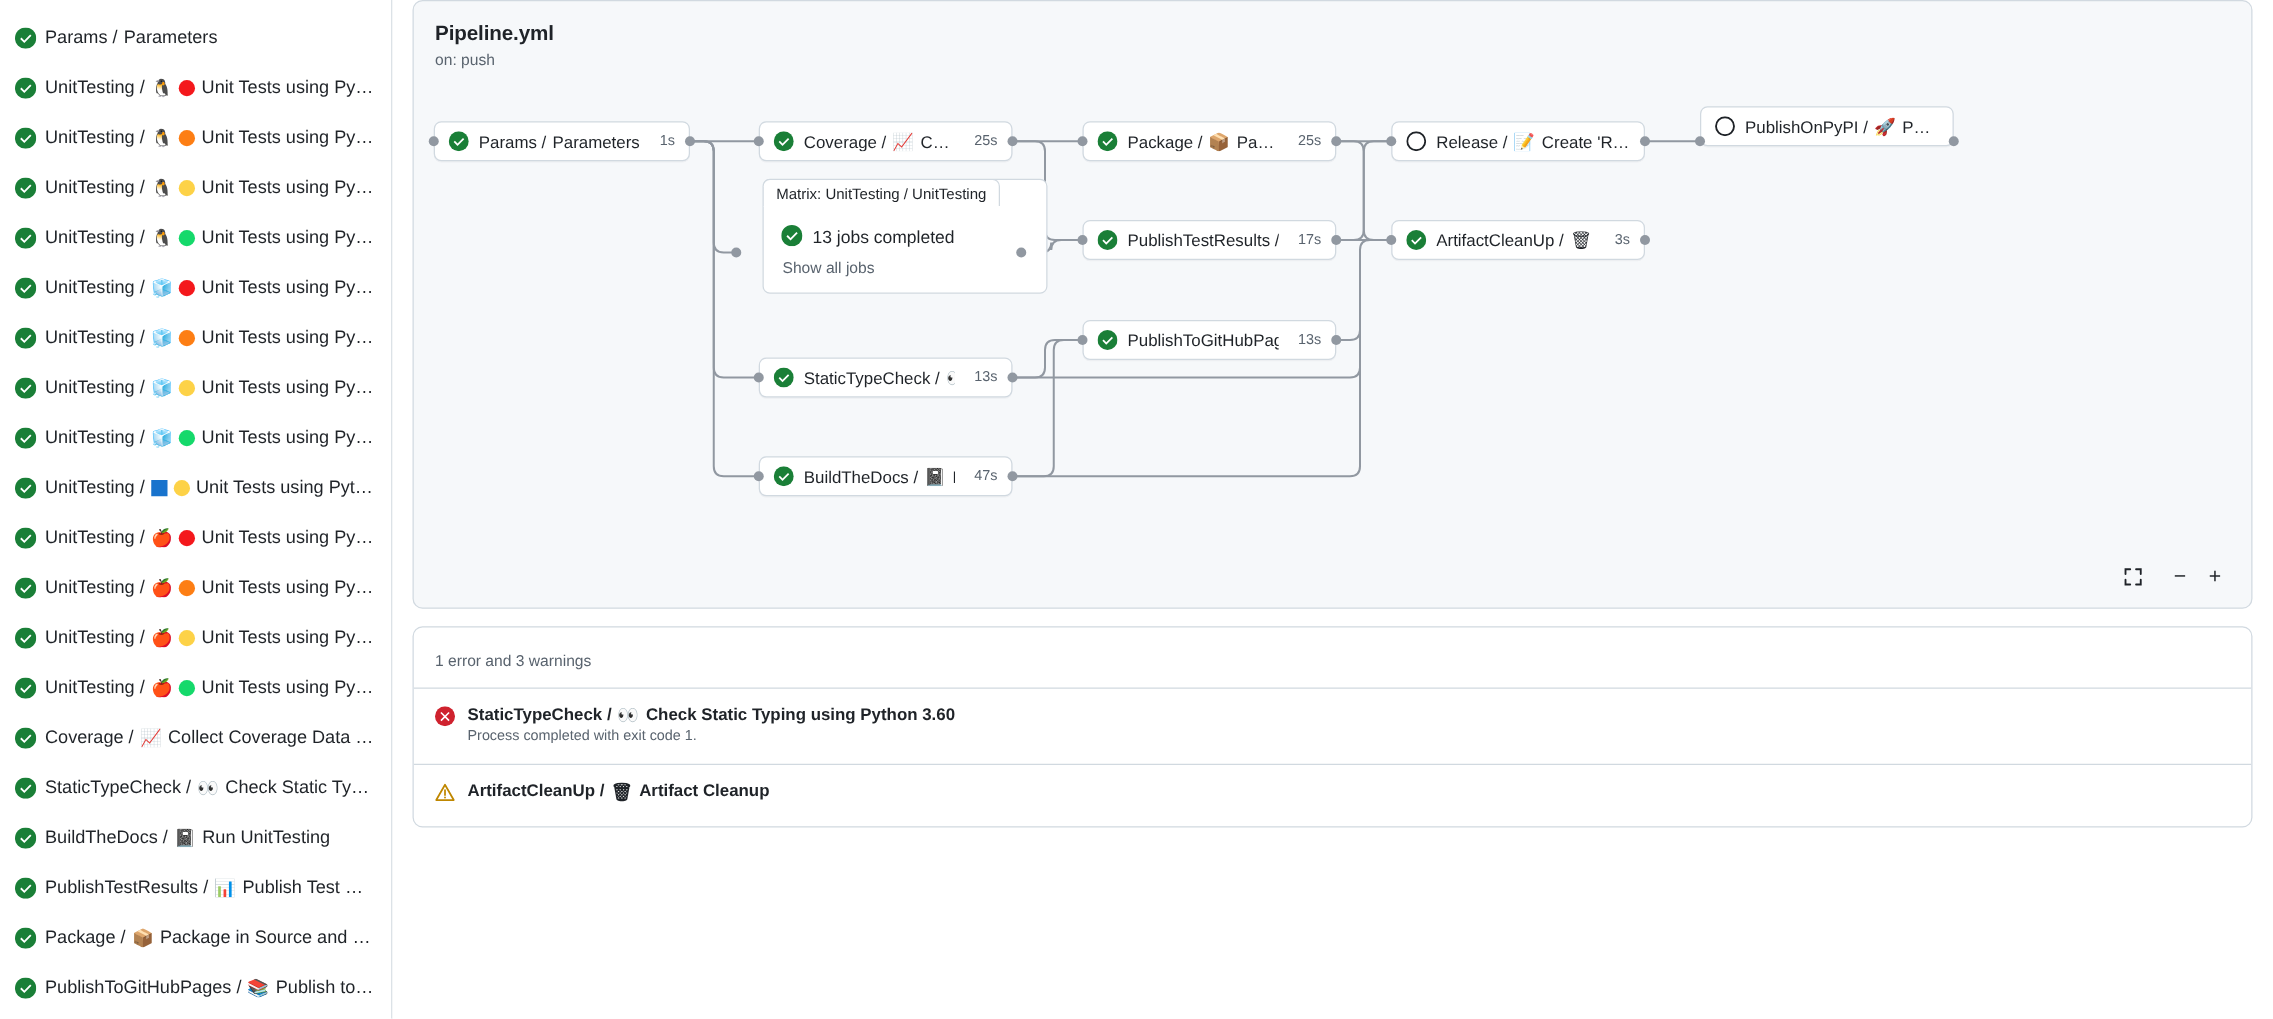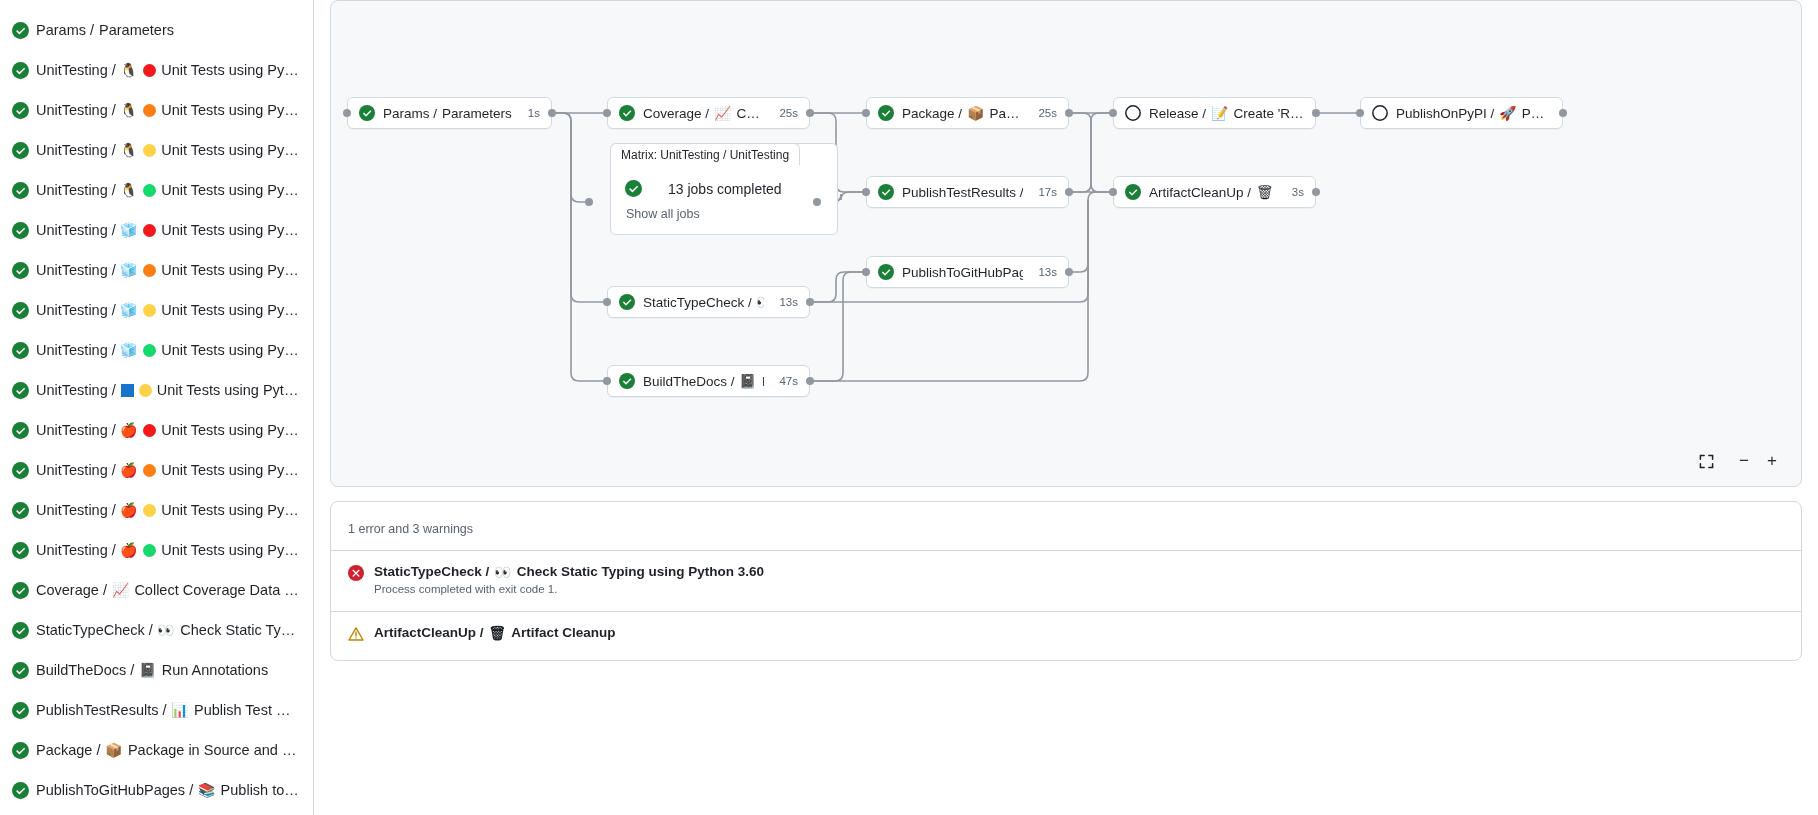--- a/index.html
+++ b/index.html
@@ -120,21 +120,21 @@
     padding: 0 10px;
     display: flex; align-items: center;
     font-size: 12px;
     color: #1f2328;
     background: #ffffff;
     border: 1px solid #d1d9e0;
     border-bottom: none;
     border-radius: 6px 6px 0 0;
   }
   .matrix-body { position: absolute; left: 0; top: 21px; right: 0; bottom: 0; padding: 15px 14px 0 14px; }
-  .matrix-jobs { display: flex; align-items: center; gap: 26px; font-size: 14px; color: #1f2328; }
+  .matrix-jobs { display: flex; align-items: center; gap: 8px; font-size: 14px; color: #1f2328; }
   .matrix-show {
     margin-top: 10px; margin-left: 1px;
     font-size: 12.5px; color: #59636e; cursor: pointer;
   }
 
   
   .zoom-controls {
     position: absolute; right: 16px; bottom: 12px;
     display: flex; align-items: center; gap: 12px;
   }
@@ -403,21 +403,21 @@
       <div class="job-item">
         <span class="st">
           <svg width="17" height="17" viewBox="0 0 16 16">
             <circle cx="8" cy="8" r="8" fill="#1a7f37"></circle>
             <path d="M11.4 5.3 7 9.7 4.9 7.6l-1 1L7 11.7l5.4-5.4z" fill="#fff"></path>
           </svg>
         </span>
         <span class="job-text">
           <span>BuildTheDocs / </span>
           <span class="emoji">📓</span>
-          <span class="nm">Run Annotations</span>
+          <span class="nm">Run UnitTesting</span>
         </span>
       </div>
       <div class="job-item">
         <span class="st">
           <svg width="17" height="17" viewBox="0 0 16 16">
             <circle cx="8" cy="8" r="8" fill="#1a7f37"></circle>
             <path d="M11.4 5.3 7 9.7 4.9 7.6l-1 1L7 11.7l5.4-5.4z" fill="#fff"></path>
           </svg>
         </span>
         <span class="job-text">
@@ -450,20 +450,24 @@
           <span>PublishToGitHubPages / </span>
           <span class="emoji">📚</span>
           <span class="nm">Publish to G...</span>
         </span>
       </div>
     </aside>
 
   <main class="main">
 
     <section class="graph-card">
+      <div class="graph-head">
+        <div class="graph-title">Pipeline.yml</div>
+        <div class="graph-sub">on: push</div>
+      </div>
 
       <div class="canvas" id="canvas">
         <svg class="edges" id="edges" width="1450" height="487">
             <path d="M221 112 H276" fill="none" stroke="#9198a1" stroke-width="1.6"></path>
             <path d="M221 112 H232 Q240 112 240 120 V193 Q240 201 248 201 H258" fill="none" stroke="#9198a1" stroke-width="1.6"></path>
             <path d="M221 112 H232 Q240 112 240 120 V293 Q240 301 248 301 H276" fill="none" stroke="#9198a1" stroke-width="1.6"></path>
             <path d="M221 112 H232 Q240 112 240 120 V372 Q240 380 248 380 H276" fill="none" stroke="#9198a1" stroke-width="1.6"></path>
             <path d="M479 112 H535" fill="none" stroke="#9198a1" stroke-width="1.6"></path>
             <path d="M479 112 H497 Q505 112 505 120 V183 Q505 191 513 191 H535" fill="none" stroke="#9198a1" stroke-width="1.6"></path>
             <path d="M486 201 H502 Q510 201 510 193 V199 Q510 191 518 191 H535" fill="none" stroke="#9198a1" stroke-width="1.6"></path>
@@ -550,21 +554,21 @@
                 </svg>
               </span>
               <span class="label">
                 <span>Release / </span>
                 <span class="emoji">📝</span>
                 <span class="nm">Create 'Release P...</span>
               </span>
             </div>
             <div class="port" style="left: 778px; top: 108px;"></div>
             <div class="port" style="left: 981px; top: 108px;"></div>
-            <div class="node" style="left: 1029px; top: 96px; width: 203px;">
+            <div class="node" style="left: 1029px; top: 84px; width: 203px;">
               <span class="st">
                 <svg width="16" height="16" viewBox="0 0 16 16">
                   <circle cx="8" cy="8" r="7.2" fill="none" stroke="#1f2328" stroke-width="1.5"></circle>
                 </svg>
               </span>
               <span class="label">
                 <span>PublishOnPyPI / </span>
                 <span class="emoji">🚀</span>
                 <span class="nm">Publish to ...</span>
               </span>

